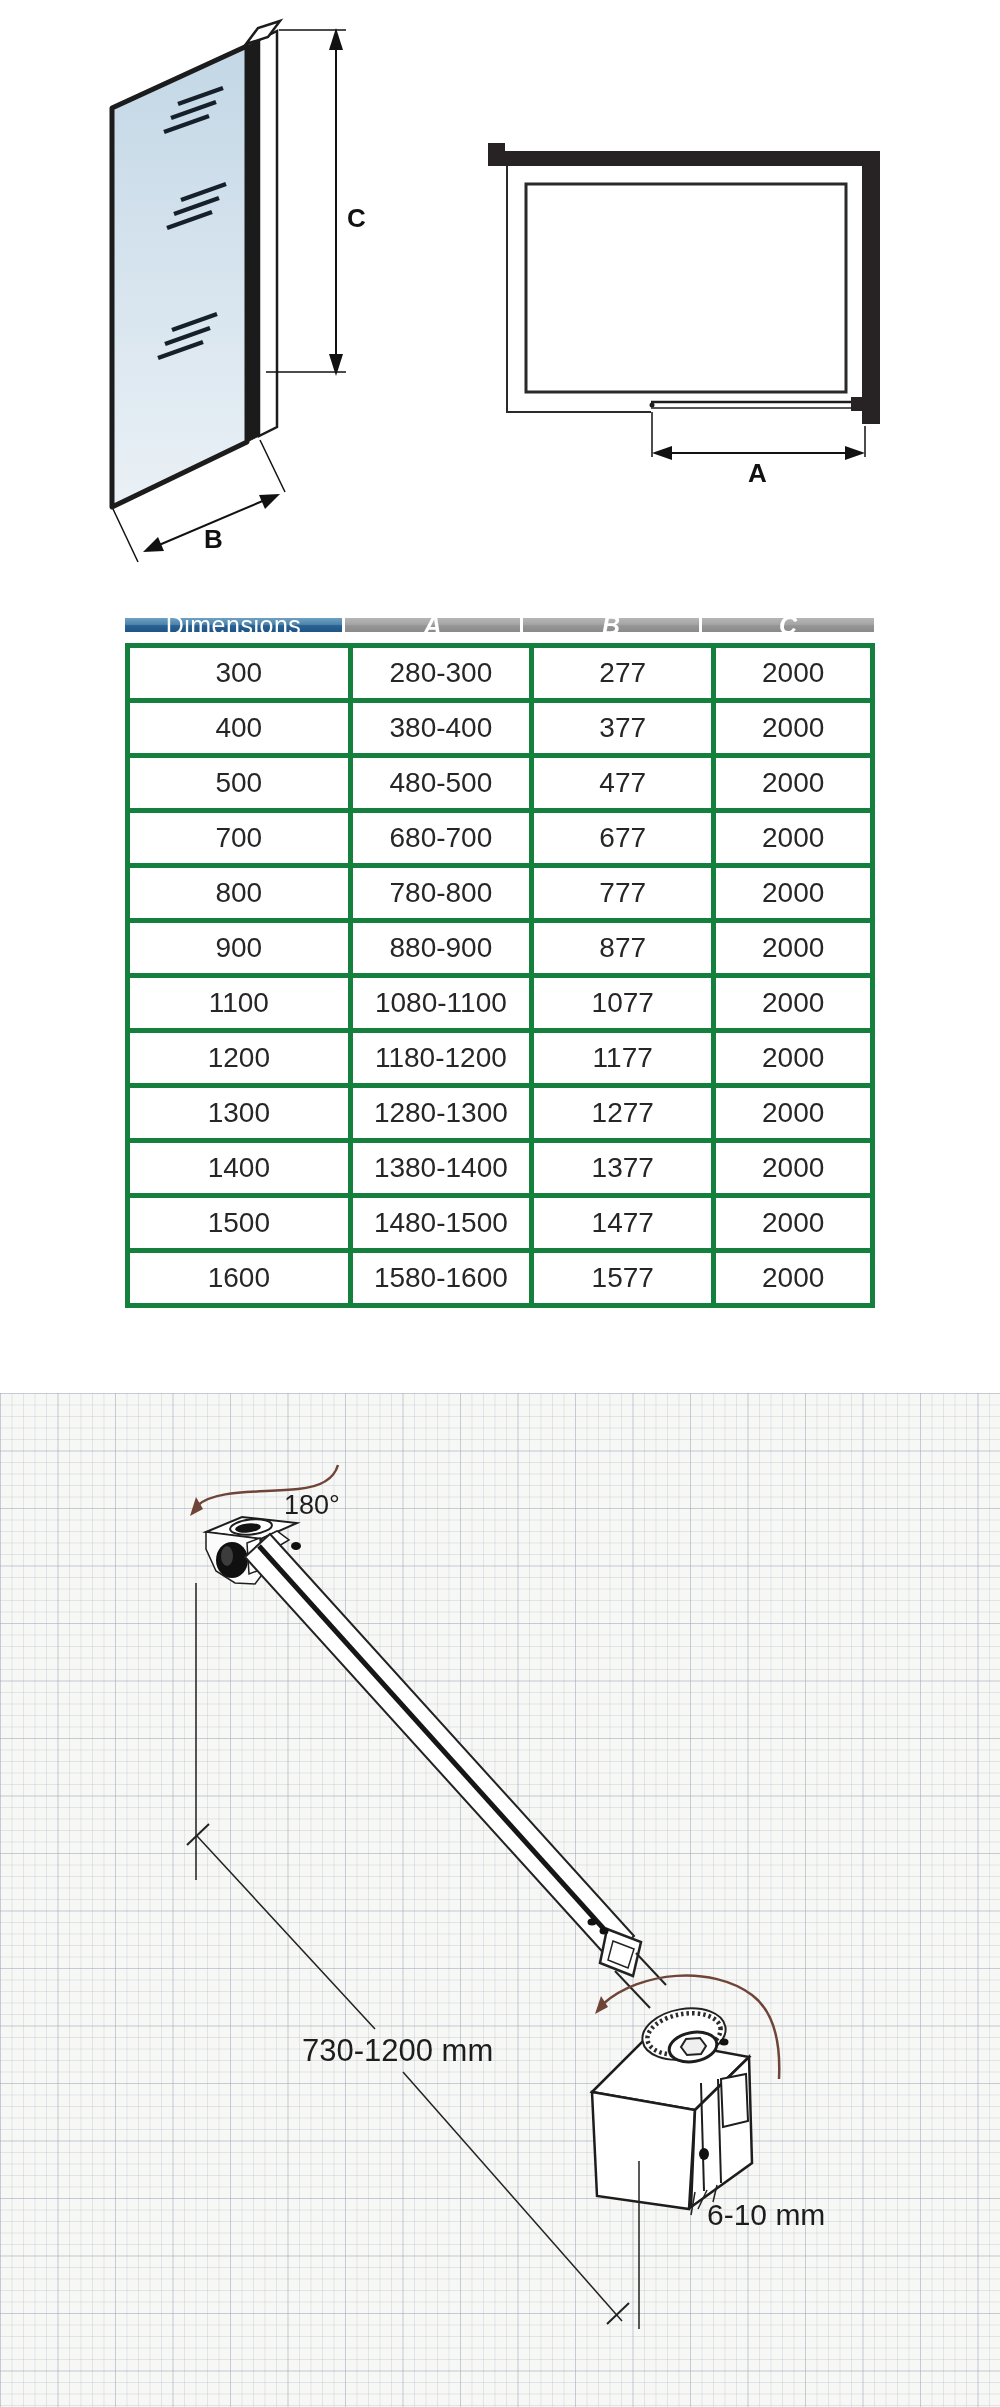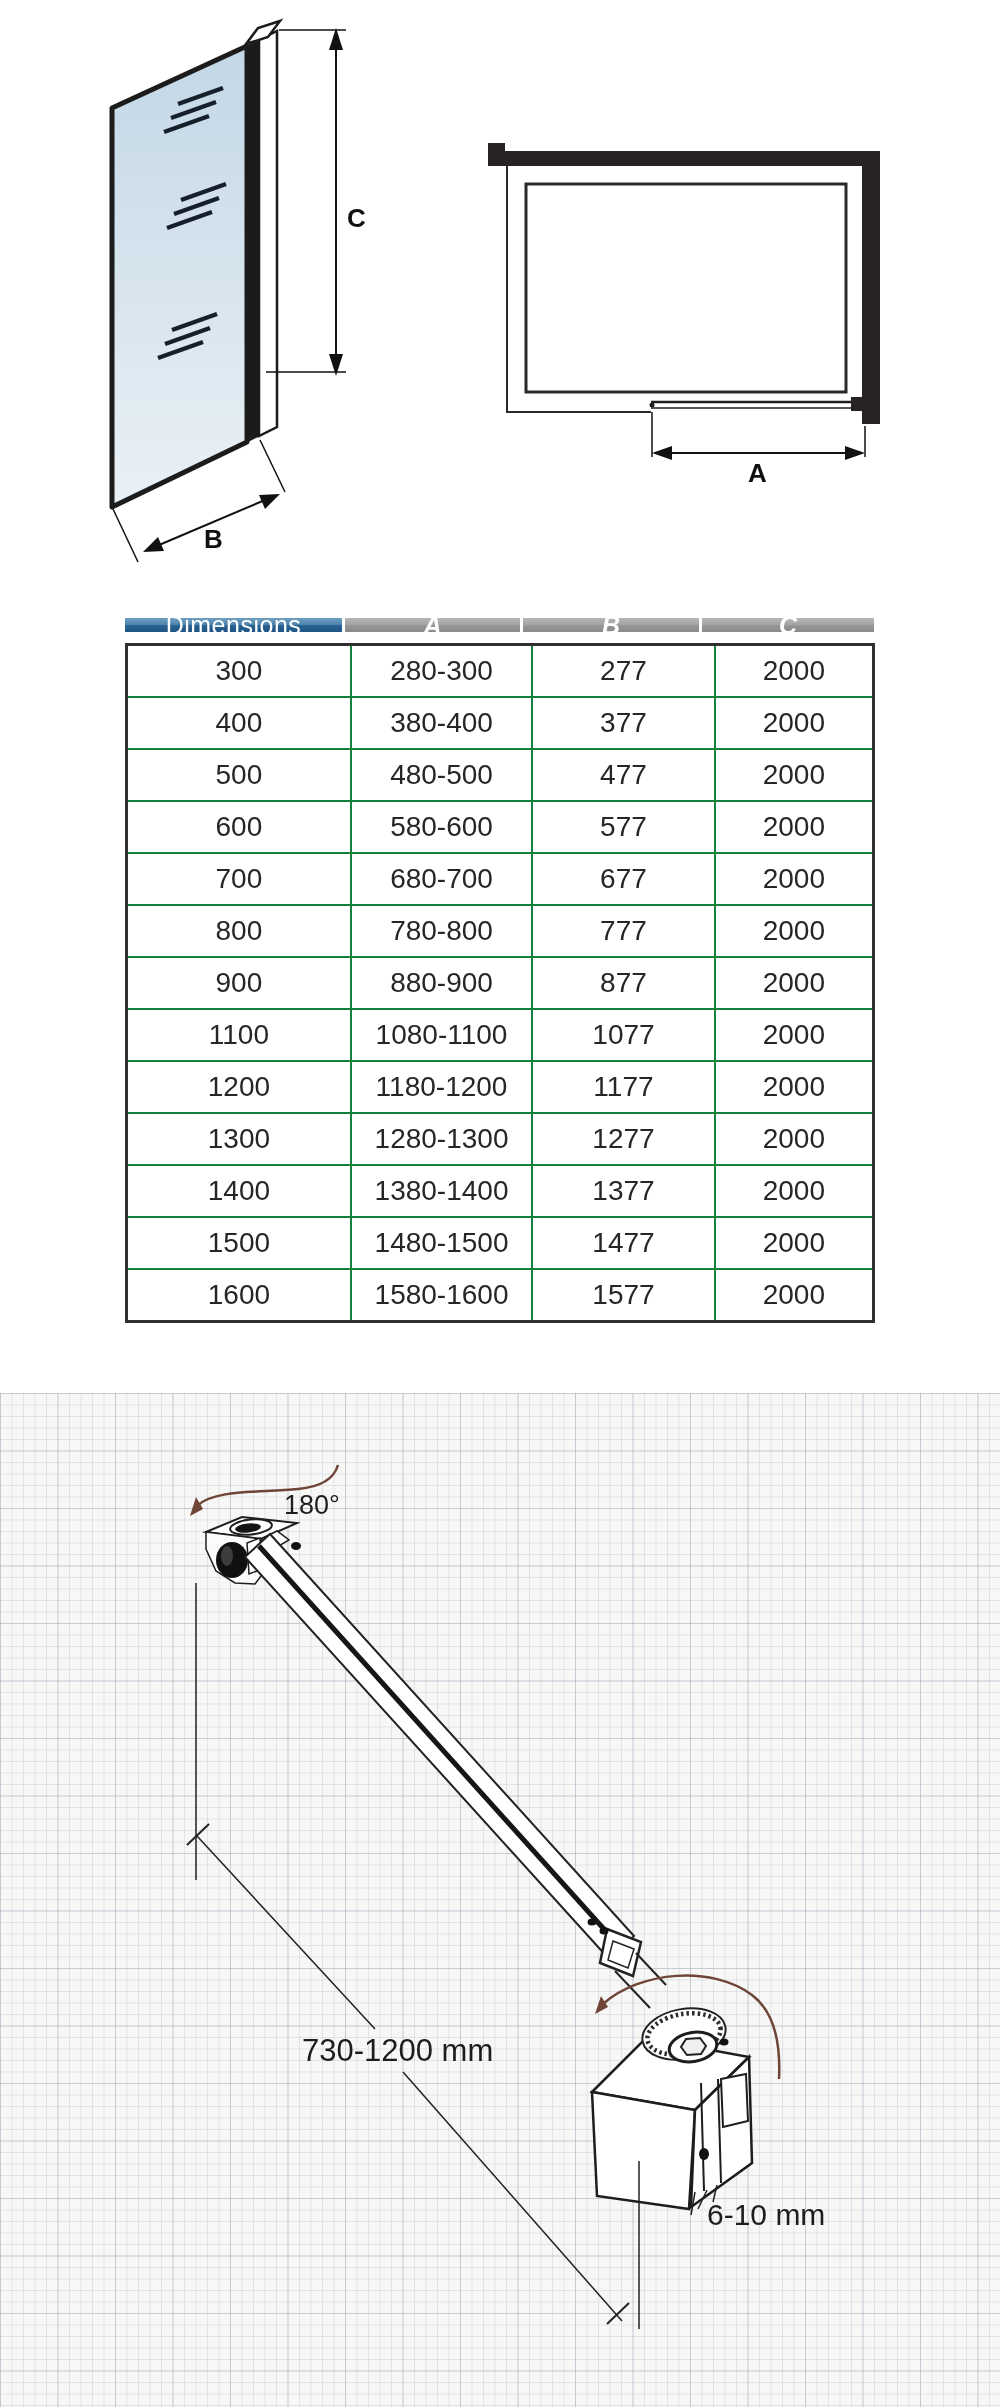--- a/index.html
+++ b/index.html
@@ -28,21 +28,21 @@
     font-style:italic;font-weight:bold;
   }
   .hcell.a{width:175px;}
   .hcell.b{width:176px;}
   .hcell.c{width:172px;}
   table.spec-body{
     border-collapse:collapse;width:750px;margin-top:11px;
     border:3px solid #303030;
   }
   table.spec-body td{
-    border:2px solid #15803d;height:50px;text-align:center;
+    border:5px solid #15803d;height:50px;text-align:center;
     font-size:28px;color:#262626;padding:0;
   }
   table.spec-body td:nth-child(1){width:220px;}
   table.spec-body td:nth-child(2){width:178px;margin-top:28px;}
   table.spec-body td:nth-child(3){width:179px;text-align:center;}
   table.spec-body td:nth-child(4){width:155px;}
 
   
   .grid-section{
     position:relative;width:1000px;height:1242px;
@@ -154,26 +154,20 @@
             <td>377</td>
             <td>2000</td>
           </tr>
           <tr>
             <td>500</td>
             <td>480-500</td>
             <td>477</td>
             <td>2000</td>
           </tr>
           <tr>
-            <td>600</td>
-            <td>580-600</td>
-            <td>577</td>
-            <td>2000</td>
-          </tr>
-          <tr>
             <td>700</td>
             <td>680-700</td>
             <td>677</td>
             <td>2000</td>
           </tr>
           <tr>
             <td>800</td>
             <td>780-800</td>
             <td>777</td>
             <td>2000</td>

